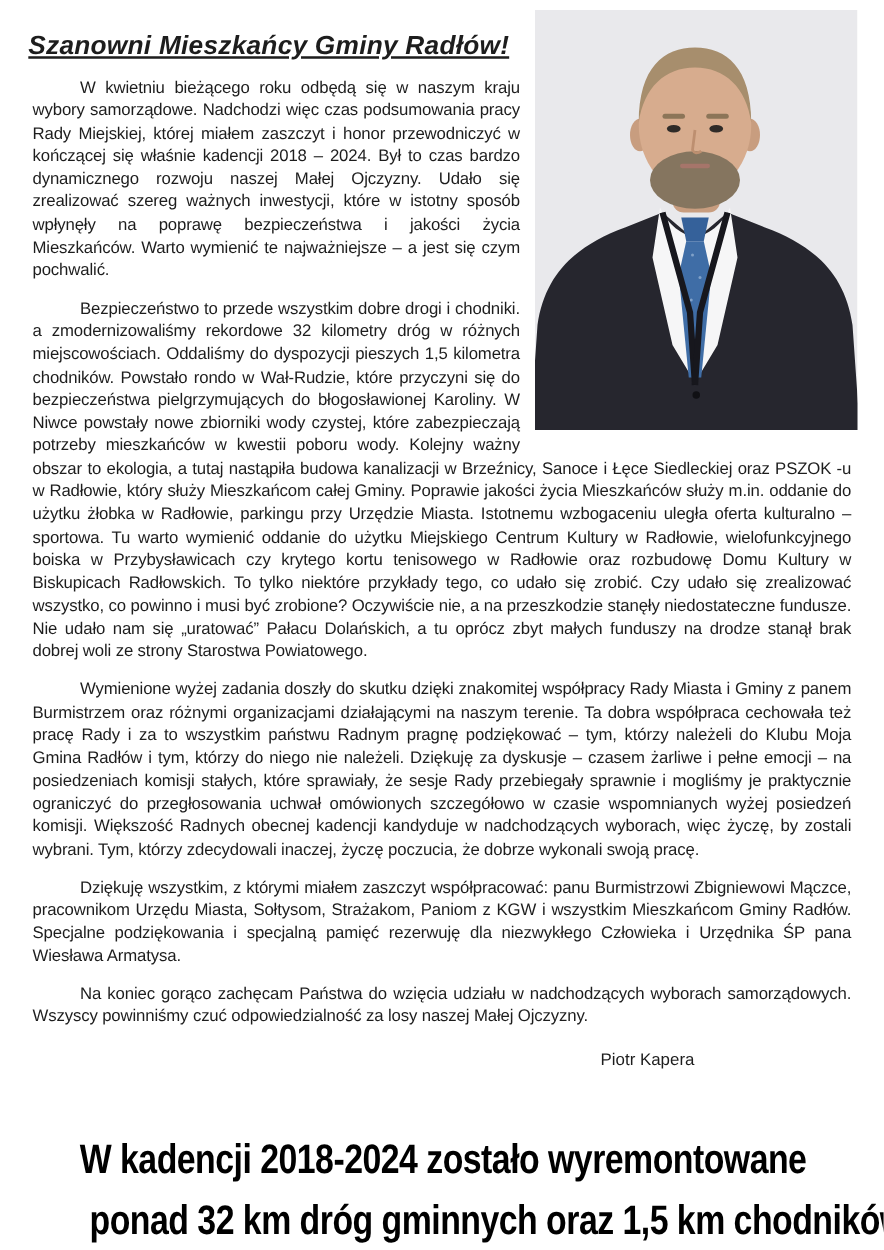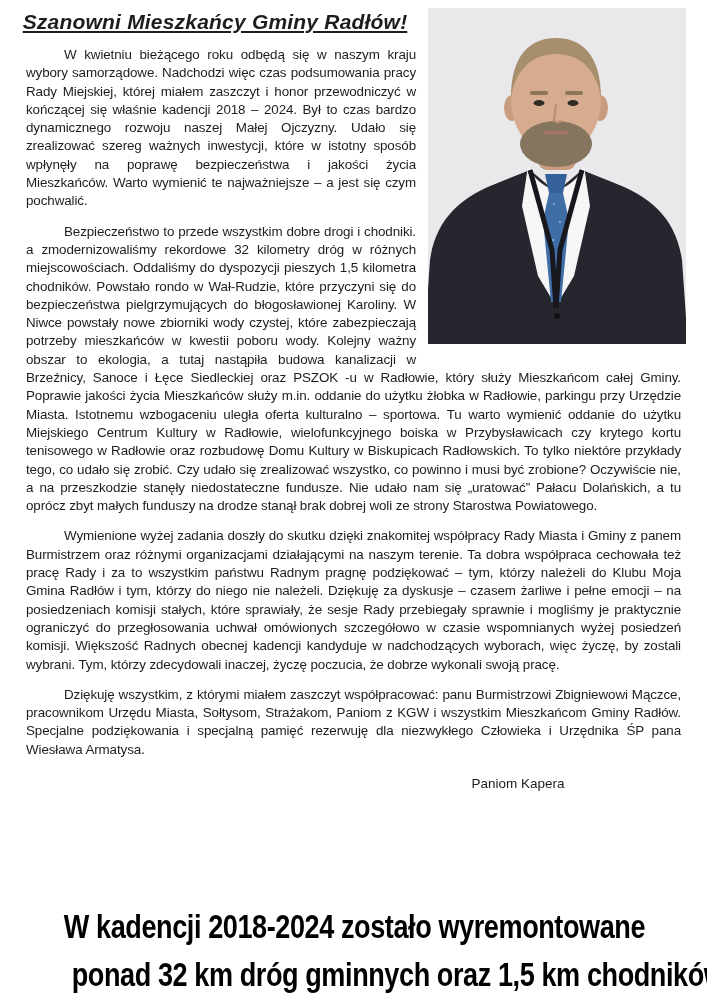--- a/index.html
+++ b/index.html
@@ -12,21 +12,21 @@
     color:#1d1d1d;
   }
   .content{padding:8px 14px 0 14px;}
   .photo-float{
     float:right;
     width:258px;height:336px;
     margin:0 7px 12px 12px;
   }
   .photo-float svg{display:block;width:258px;height:336px;}
   .doc-title{
-    margin:2px 0 10px 0;
+    margin:17px 0 10px 0;
     font-size:21px;
     font-weight:bold;
     font-style:italic;
     text-decoration:underline;
     text-align:center;
     letter-spacing:.2px;
   }
   .para{
     margin:12px;
     font-size:13.4px;
@@ -106,23 +106,24 @@
         </g>
       </svg>
     </div>
 
     <h1 class="doc-title">Szanowni Mieszkańcy Gminy Radłów!</h1>
 
     <p class="para">W kwietniu bieżącego roku odbędą się w naszym kraju wybory samorządowe. Nadchodzi więc czas podsumowania pracy Rady Miejskiej, której miałem zaszczyt i honor przewodniczyć w kończącej się właśnie kadencji 2018 – 2024. Był to czas bardzo dynamicznego rozwoju naszej Małej Ojczyzny. Udało się zrealizować szereg ważnych inwestycji, które w istotny sposób wpłynęły na poprawę bezpieczeństwa i jakości życia Mieszkańców. Warto wymienić te najważniejsze – a jest się czym pochwalić.</p>
     <p class="para">Bezpieczeństwo to przede wszystkim dobre drogi i chodniki. a zmodernizowaliśmy rekordowe 32 kilometry dróg w różnych miejscowościach. Oddaliśmy do dyspozycji pieszych 1,5 kilometra chodników. Powstało rondo w Wał-Rudzie, które przyczyni się do bezpieczeństwa pielgrzymujących do błogosławionej Karoliny. W Niwce powstały nowe zbiorniki wody czystej, które zabezpieczają potrzeby mieszkańców w kwestii poboru wody. Kolejny ważny obszar to ekologia, a tutaj nastąpiła budowa kanalizacji w Brzeźnicy, Sanoce i Łęce Siedleckiej oraz PSZOK -u w Radłowie, który służy Mieszkańcom całej Gminy. Poprawie jakości życia Mieszkańców służy m.in. oddanie do użytku żłobka w Radłowie, parkingu przy Urzędzie Miasta. Istotnemu wzbogaceniu uległa oferta kulturalno – sportowa. Tu warto wymienić oddanie do użytku Miejskiego Centrum Kultury w Radłowie, wielofunkcyjnego boiska w Przybysławicach czy krytego kortu tenisowego w Radłowie oraz rozbudowę Domu Kultury w Biskupicach Radłowskich. To tylko niektóre przykłady tego, co udało się zrobić. Czy udało się zrealizować wszystko, co powinno i musi być zrobione? Oczywiście nie, a na przeszkodzie stanęły niedostateczne fundusze. Nie udało nam się „uratować” Pałacu Dolańskich, a tu oprócz zbyt małych funduszy na drodze stanął brak dobrej woli ze strony Starostwa Powiatowego.</p>
     <p class="para">Wymienione wyżej zadania doszły do skutku dzięki znakomitej współpracy Rady Miasta i Gminy z panem Burmistrzem oraz różnymi organizacjami działającymi na naszym terenie. Ta dobra współpraca cechowała też pracę Rady i za to wszystkim państwu Radnym pragnę podziękować – tym, którzy należeli do Klubu Moja Gmina Radłów i tym, którzy do niego nie należeli. Dziękuję za dyskusje – czasem żarliwe i pełne emocji – na posiedzeniach komisji stałych, które sprawiały, że sesje Rady przebiegały sprawnie i mogliśmy je praktycznie ograniczyć do przegłosowania uchwał omówionych szczegółowo w czasie wspomnianych wyżej posiedzeń komisji. Większość Radnych obecnej kadencji kandyduje w nadchodzących wyborach, więc życzę, by zostali wybrani. Tym, którzy zdecydowali inaczej, życzę poczucia, że dobrze wykonali swoją pracę.</p>
     <p class="para">Dziękuję wszystkim, z którymi miałem zaszczyt współpracować: panu Burmistrzowi Zbigniewowi Mączce, pracownikom Urzędu Miasta, Sołtysom, Strażakom, Paniom z KGW i wszystkim Mieszkańcom Gminy Radłów. Specjalne podziękowania i specjalną pamięć rezerwuję dla niezwykłego Człowieka i Urzędnika ŚP pana Wiesława Armatysa.</p>
+    <p class="para">Na koniec gorąco zachęcam Państwa do wzięcia udziału w nadchodzących wyborach samorządowych. Wszyscy powinniśmy czuć odpowiedzialność za losy naszej Małej Ojczyzny.</p>
 
     <div class="signature">
-      <div>Paniom Kapera</div>
+      <div>Piotr Kapera</div>
     </div>
   </div>
 
   <div class="headline">
     <div class="headline-line">
       <span>W kadencji 2018-2024 zostało wyremontowane</span>
     </div>
     <div class="headline-line">
       <span>ponad 32 km dróg gminnych oraz 1,5 km chodników</span>
     </div>

